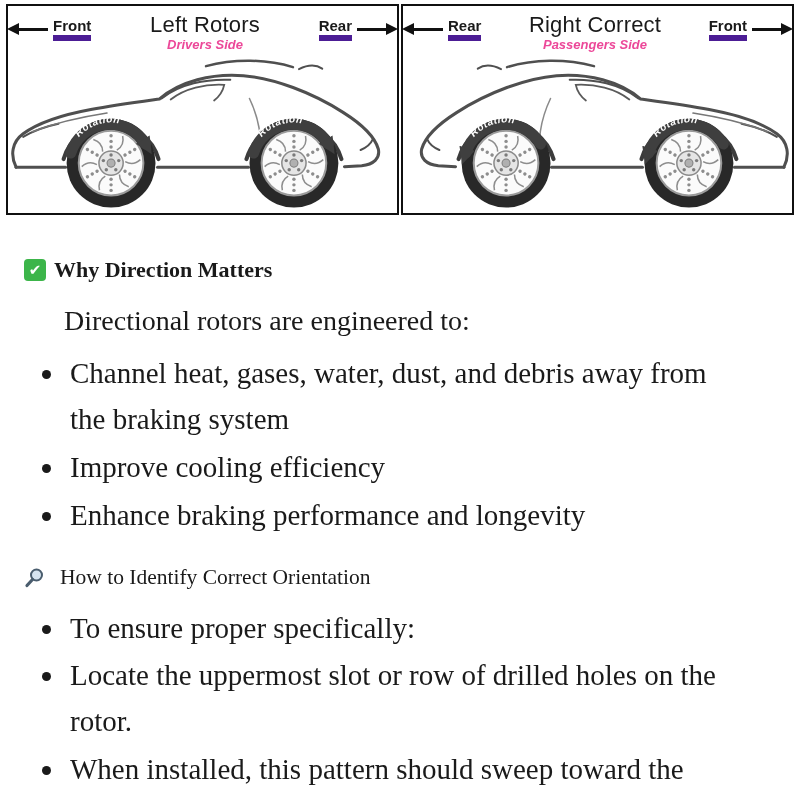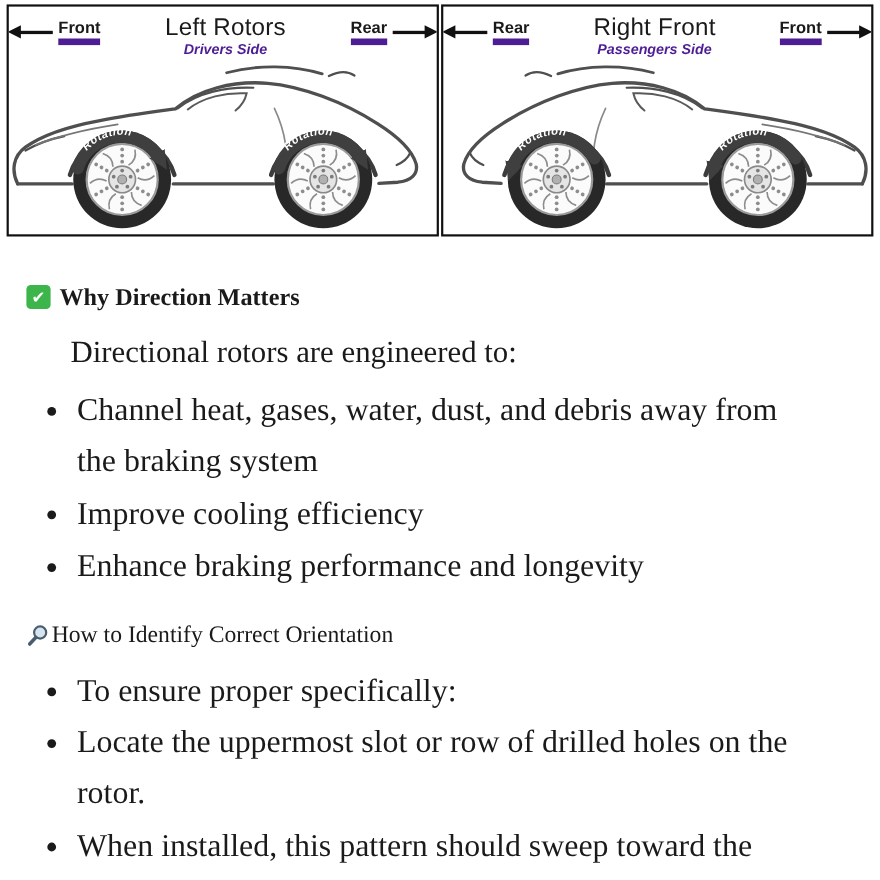--- a/index.html
+++ b/index.html
@@ -13,21 +13,21 @@
   
   .diagram { display:flex; gap:2px; padding:4px 6px 0 6px; }
   .panel { flex:1; border:2px solid #101010; background:#fff; overflow:hidden; }
   .panel-header {
     display:flex; align-items:flex-start; justify-content:space-between;
     padding:7px 10px 0 10px;
     font-family:"Liberation Sans", sans-serif;
   }
   .panel-title { text-align:center; line-height:1.05; }
   .panel-title .t { font-size:22px; font-weight:normal; letter-spacing:.2px; }
-  .panel-title .s { font-size:13px; font-weight:bold; font-style:italic; color:#4c1d95; margin-top:2px; }
+  .panel-title .s { font-size:13px; font-weight:bold; font-style:italic; color:#ec4899; margin-top:2px; }
   .dir { display:flex; align-items:center; gap:5px; font-weight:bold; font-size:15px; margin-top:4px; }
   .dir b { border-bottom:6px solid #4c1d95; padding-bottom:1px; font-style:normal; }
   .arr { position:relative; width:30px; height:3px; background:#111; display:inline-block; }
   .arr.left::before {
     content:""; position:absolute; left:-11px; top:-5px;
     border-top:6px solid transparent; border-bottom:6px solid transparent; border-right:12px solid #111;
   }
   .arr.right::after {
     content:""; position:absolute; right:-11px; top:-5px;
     border-top:6px solid transparent; border-bottom:6px solid transparent; border-left:12px solid #111;
@@ -45,21 +45,21 @@
     width:22px; height:22px; border-radius:4px;
     display:inline-flex; align-items:center; justify-content:center;
     color:#fff; font-size:15px; font-weight:bold;
     font-family:"DejaVu Sans", sans-serif; flex:0 0 auto;
   }
   .check-badge::before { content:"✔"; }
   .lead { font-size:28px;margin-left:40px; }
   ul.blist { list-style:disc; margin:14px 0 0 42px; max-width:650px; }
   ul.blist li { font-size:29px; line-height:1.58; padding-left:4px; margin-bottom:2px; }
   .h-search {
-    display:flex; align-items:center; gap:2px;
+    display:flex; align-items:center; gap:15px;
     font-size:21.5px; font-weight:normal; margin:26px 0 16px 0;
   }
   .mag-icon { flex:0 0 auto; display:inline-block; }
 </style>
 </head>
 <body>
 
 <svg width="0" height="0" style="position:absolute" aria-hidden="true">
   <defs>
     <marker id="arwE" markerUnits="userSpaceOnUse" markerWidth="20" markerHeight="20" refX="5" refY="10" orient="auto">
@@ -149,21 +149,21 @@
     </svg>
   </div>
 
   <div class="panel">
     <div class="panel-header">
       <span class="dir">
         <i class="arr left"></i>
         <b>Rear</b>
       </span>
       <span class="panel-title">
-        <div class="t">Right Front</div>
+        <div class="t">Right Correct</div>
         <div class="s">Passengers Side</div>
       </span>
       <span class="dir">
         <b>Front</b>
         <i class="arr right"></i>
       </span>
     </div>
     <svg class="car-svg" viewBox="0 0 385 158">
       <g transform="translate(385,0) scale(-1,1)">
           <use href="#carBody"></use>

